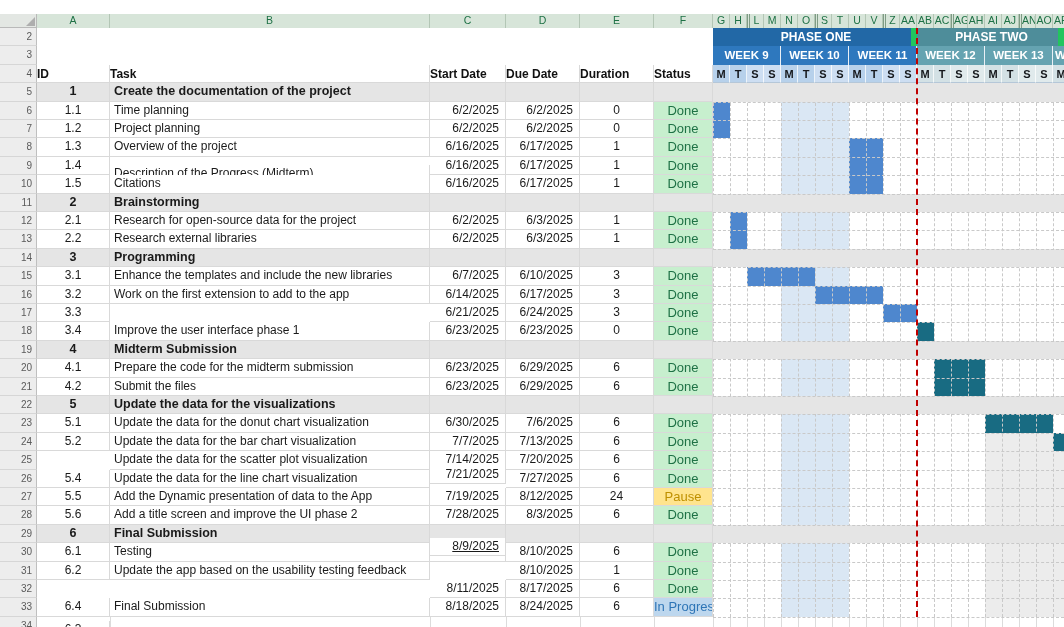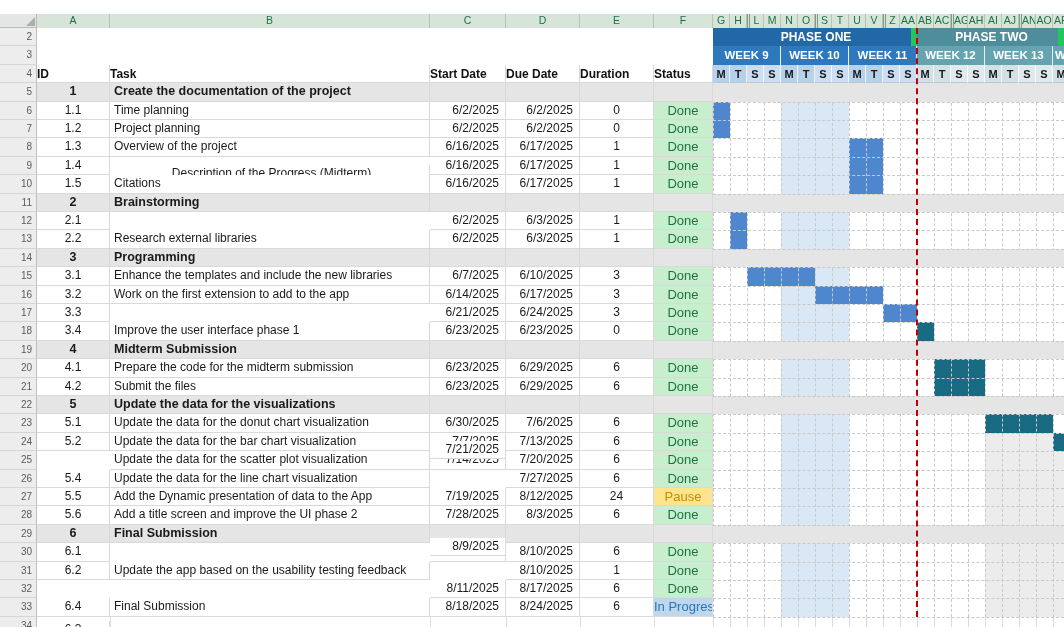--- a/index.html
+++ b/index.html
@@ -174,41 +174,42 @@
     <div class="abs cell status" style="left: 654px; width: 59px; top: 120px; height: 18.4px; line-height: 17.4px; background: rgb(199, 239, 206); color: rgb(30, 113, 69);">Done</div>
     <div class="abs bar" style="left: 713px; width: 17px; top: 120px; height: 18.4px; background: rgb(78, 135, 206);"></div>
     <div class="abs cell center" style="left: 37px; width: 73px; top: 138.4px; height: 18.4px; line-height: 17.4px;">1.3</div>
     <div class="abs cell left" style="left: 110px; width: 320px; top: 138.4px; height: 18.4px; line-height: 17.4px;">Overview of the project</div>
     <div class="abs cell right" style="left: 430px; width: 76px; top: 138.4px; height: 18.4px; line-height: 17.4px;">6/16/2025</div>
     <div class="abs cell right" style="left: 506px; width: 74px; top: 138.4px; height: 18.4px; line-height: 17.4px;">6/17/2025</div>
     <div class="abs cell center" style="left: 580px; width: 74px; top: 138.4px; height: 18.4px; line-height: 17.4px;">1</div>
     <div class="abs cell status" style="left: 654px; width: 59px; top: 138.4px; height: 18.4px; line-height: 17.4px; background: rgb(199, 239, 206); color: rgb(30, 113, 69);">Done</div>
     <div class="abs bar" style="left: 849px; width: 34px; top: 138.4px; height: 18.4px; background: rgb(78, 135, 206);"></div>
     <div class="abs cell center" style="left: 37px; width: 73px; top: 156.8px; height: 18.4px; line-height: 17.4px;">1.4</div>
-    <div class="abs cell left" style="left: 110px; width: 320px; top: 165px; height: 18.4px; line-height: 17.4px; text-align: center;">Description of the Progress (Midterm)</div>
+    <div class="abs cell left" style="left: 110px; width: 320px; top: 165px; height: 18.4px; line-height: 17.4px;">Description of the Progress (Midterm)</div>
     <div class="abs cell right" style="left: 430px; width: 76px; top: 156.8px; height: 18.4px; line-height: 17.4px;">6/16/2025</div>
     <div class="abs cell right" style="left: 506px; width: 74px; top: 156.8px; height: 18.4px; line-height: 17.4px;">6/17/2025</div>
     <div class="abs cell center" style="left: 580px; width: 74px; top: 156.8px; height: 18.4px; line-height: 17.4px;">1</div>
     <div class="abs cell status" style="left: 654px; width: 59px; top: 156.8px; height: 18.4px; line-height: 17.4px; background: rgb(199, 239, 206); color: rgb(30, 113, 69);">Done</div>
     <div class="abs bar" style="left: 849px; width: 34px; top: 156.8px; height: 18.4px; background: rgb(78, 135, 206);"></div>
     <div class="abs cell center" style="left: 37px; width: 73px; top: 175.2px; height: 18.4px; line-height: 17.4px;">1.5</div>
     <div class="abs cell left" style="left: 110px; width: 320px; top: 175.2px; height: 18.4px; line-height: 17.4px;">Citations</div>
     <div class="abs cell right" style="left: 430px; width: 76px; top: 175.2px; height: 18.4px; line-height: 17.4px;">6/16/2025</div>
     <div class="abs cell right" style="left: 506px; width: 74px; top: 175.2px; height: 18.4px; line-height: 17.4px;">6/17/2025</div>
     <div class="abs cell center" style="left: 580px; width: 74px; top: 175.2px; height: 18.4px; line-height: 17.4px;">1</div>
     <div class="abs cell status" style="left: 654px; width: 59px; top: 175.2px; height: 18.4px; line-height: 17.4px; background: rgb(199, 239, 206); color: rgb(30, 113, 69);">Done</div>
     <div class="abs bar" style="left: 849px; width: 34px; top: 175.2px; height: 18.4px; background: rgb(78, 135, 206);"></div>
     <div class="abs cell center bold sect" style="left: 37px; width: 73px; top: 193.6px; height: 18.4px; line-height: 17.4px;">2</div>
     <div class="abs cell left bold sect" style="left: 110px; width: 320px; top: 193.6px; height: 18.4px; line-height: 17.4px;">Brainstorming</div>
     <div class="abs cell sect" style="left: 430px; width: 76px; top: 193.6px; height: 18.4px; line-height: 17.4px;"></div>
     <div class="abs cell sect" style="left: 506px; width: 74px; top: 193.6px; height: 18.4px; line-height: 17.4px;"></div>
     <div class="abs cell sect" style="left: 580px; width: 74px; top: 193.6px; height: 18.4px; line-height: 17.4px;"></div>
     <div class="abs cell sect" style="left: 654px; width: 59px; top: 193.6px; height: 18.4px; line-height: 17.4px;"></div>
     <div class="abs sectrow" style="left: 713px; width: 351px; top: 193.6px; height: 18.4px; background: rgb(229, 229, 229);"></div>
     <div class="abs cell center" style="left: 37px; width: 73px; top: 212px; height: 18.4px; line-height: 17.4px;">2.1</div>
+    <div class="abs cell left" style="left: 110px; width: 320px; top: 212px; height: 18.4px; line-height: 17.4px;">Research for open-source data for the project</div>
     <div class="abs cell right" style="left: 430px; width: 76px; top: 212px; height: 18.4px; line-height: 17.4px;">6/2/2025</div>
     <div class="abs cell right" style="left: 506px; width: 74px; top: 212px; height: 18.4px; line-height: 17.4px;">6/3/2025</div>
     <div class="abs cell center" style="left: 580px; width: 74px; top: 212px; height: 18.4px; line-height: 17.4px;">1</div>
     <div class="abs cell status" style="left: 654px; width: 59px; top: 212px; height: 18.4px; line-height: 17.4px; background: rgb(199, 239, 206); color: rgb(30, 113, 69);">Done</div>
     <div class="abs bar" style="left: 730px; width: 17px; top: 212px; height: 18.4px; background: rgb(78, 135, 206);"></div>
     <div class="abs cell center" style="left: 37px; width: 73px; top: 230.4px; height: 18.4px; line-height: 17.4px;">2.2</div>
     <div class="abs cell left" style="left: 110px; width: 320px; top: 230.4px; height: 18.4px; line-height: 17.4px;">Research external libraries</div>
     <div class="abs cell right" style="left: 430px; width: 76px; top: 230.4px; height: 18.4px; line-height: 17.4px;">6/2/2025</div>
     <div class="abs cell right" style="left: 506px; width: 74px; top: 230.4px; height: 18.4px; line-height: 17.4px;">6/3/2025</div>
     <div class="abs cell center" style="left: 580px; width: 74px; top: 230.4px; height: 18.4px; line-height: 17.4px;">1</div>
@@ -291,21 +292,21 @@
     <div class="abs cell status" style="left: 654px; width: 59px; top: 432.8px; height: 18.4px; line-height: 17.4px; background: rgb(199, 239, 206); color: rgb(30, 113, 69);">Done</div>
     <div class="abs bar" style="left: 1053px; width: 17px; top: 432.8px; height: 18.4px; background: rgb(24, 107, 130);"></div>
     <div class="abs cell center" style="left: 37px; width: 73px; top: 451.2px; height: 18.4px; line-height: 17.4px; margin-top: 36px;">5.3</div>
     <div class="abs cell left" style="left: 110px; width: 320px; top: 451.2px; height: 18.4px; line-height: 17.4px;">Update the data for the scatter plot visualization</div>
     <div class="abs cell right" style="left: 430px; width: 76px; top: 451.2px; height: 18.4px; line-height: 17.4px;">7/14/2025</div>
     <div class="abs cell right" style="left: 506px; width: 74px; top: 451.2px; height: 18.4px; line-height: 17.4px;">7/20/2025</div>
     <div class="abs cell center" style="left: 580px; width: 74px; top: 451.2px; height: 18.4px; line-height: 17.4px;">6</div>
     <div class="abs cell status" style="left: 654px; width: 59px; top: 451.2px; height: 18.4px; line-height: 17.4px; background: rgb(199, 239, 206); color: rgb(30, 113, 69);">Done</div>
     <div class="abs cell center" style="left: 37px; width: 73px; top: 469.6px; height: 18.4px; line-height: 17.4px;">5.4</div>
     <div class="abs cell left" style="left: 110px; width: 320px; top: 469.6px; height: 18.4px; line-height: 17.4px;">Update the data for the line chart visualization</div>
-    <div class="abs cell right" style="left: 430px; width: 76px; top: 441px; height: 18.4px; line-height: 17.4px;">7/21/2025</div>
+    <div class="abs cell right" style="left: 430px; width: 76px; top: 466px; height: 18.4px; line-height: 17.4px;">7/21/2025</div>
     <div class="abs cell right" style="left: 506px; width: 74px; top: 469.6px; height: 18.4px; line-height: 17.4px;">7/27/2025</div>
     <div class="abs cell center" style="left: 580px; width: 74px; top: 469.6px; height: 18.4px; line-height: 17.4px;">6</div>
     <div class="abs cell status" style="left: 654px; width: 59px; top: 469.6px; height: 18.4px; line-height: 17.4px; background: rgb(199, 239, 206); color: rgb(30, 113, 69);">Done</div>
     <div class="abs cell center" style="left: 37px; width: 73px; top: 488px; height: 18.4px; line-height: 17.4px;">5.5</div>
     <div class="abs cell left" style="left: 110px; width: 320px; top: 488px; height: 18.4px; line-height: 17.4px;">Add the Dynamic presentation of data to the App</div>
     <div class="abs cell right" style="left: 430px; width: 76px; top: 488px; height: 18.4px; line-height: 17.4px;">7/19/2025</div>
     <div class="abs cell right" style="left: 506px; width: 74px; top: 488px; height: 18.4px; line-height: 17.4px;">8/12/2025</div>
     <div class="abs cell center" style="left: 580px; width: 74px; top: 488px; height: 18.4px; line-height: 17.4px;">24</div>
     <div class="abs cell status" style="left: 654px; width: 59px; top: 488px; height: 18.4px; line-height: 17.4px; background: rgb(255, 228, 142); color: rgb(191, 144, 0);">Pause</div>
     <div class="abs cell center" style="left: 37px; width: 73px; top: 506.4px; height: 18.4px; line-height: 17.4px;">5.6</div>
@@ -315,27 +316,28 @@
     <div class="abs cell center" style="left: 580px; width: 74px; top: 506.4px; height: 18.4px; line-height: 17.4px;">6</div>
     <div class="abs cell status" style="left: 654px; width: 59px; top: 506.4px; height: 18.4px; line-height: 17.4px; background: rgb(199, 239, 206); color: rgb(30, 113, 69);">Done</div>
     <div class="abs cell center bold sect" style="left: 37px; width: 73px; top: 524.8px; height: 18.4px; line-height: 17.4px;">6</div>
     <div class="abs cell left bold sect" style="left: 110px; width: 320px; top: 524.8px; height: 18.4px; line-height: 17.4px;">Final Submission</div>
     <div class="abs cell sect" style="left: 430px; width: 76px; top: 524.8px; height: 18.4px; line-height: 17.4px;"></div>
     <div class="abs cell sect" style="left: 506px; width: 74px; top: 524.8px; height: 18.4px; line-height: 17.4px;"></div>
     <div class="abs cell sect" style="left: 580px; width: 74px; top: 524.8px; height: 18.4px; line-height: 17.4px;"></div>
     <div class="abs cell sect" style="left: 654px; width: 59px; top: 524.8px; height: 18.4px; line-height: 17.4px;"></div>
     <div class="abs sectrow" style="left: 713px; width: 351px; top: 524.8px; height: 18.4px; background: rgb(229, 229, 229);"></div>
     <div class="abs cell center" style="left: 37px; width: 73px; top: 543.2px; height: 18.4px; line-height: 17.4px;">6.1</div>
+    <div class="abs cell left" style="left: 110px; width: 320px; top: 543.2px; height: 18.4px; line-height: 17.4px;">Testing</div>
     <div class="abs cell right" style="left: 430px; width: 76px; top: 543.2px; height: 18.4px; line-height: 17.4px;">8/4/2025</div>
     <div class="abs cell right" style="left: 506px; width: 74px; top: 543.2px; height: 18.4px; line-height: 17.4px;">8/10/2025</div>
     <div class="abs cell center" style="left: 580px; width: 74px; top: 543.2px; height: 18.4px; line-height: 17.4px;">6</div>
     <div class="abs cell status" style="left: 654px; width: 59px; top: 543.2px; height: 18.4px; line-height: 17.4px; background: rgb(199, 239, 206); color: rgb(30, 113, 69);">Done</div>
     <div class="abs cell center" style="left: 37px; width: 73px; top: 561.6px; height: 18.4px; line-height: 17.4px;">6.2</div>
     <div class="abs cell left" style="left: 110px; width: 320px; top: 561.6px; height: 18.4px; line-height: 17.4px;">Update the app based on the usability testing feedback</div>
-    <div class="abs cell right" style="left: 430px; width: 76px; top: 538px; height: 18.4px; line-height: 17.4px;">8/9/2025</div>
+    <div class="abs cell right" style="left: 430px; width: 76px; top: 538px; height: 18.4px; line-height: 17.4px; text-decoration: underline;">8/9/2025</div>
     <div class="abs cell right" style="left: 506px; width: 74px; top: 561.6px; height: 18.4px; line-height: 17.4px;">8/10/2025</div>
     <div class="abs cell center" style="left: 580px; width: 74px; top: 561.6px; height: 18.4px; line-height: 17.4px;">1</div>
     <div class="abs cell status" style="left: 654px; width: 59px; top: 561.6px; height: 18.4px; line-height: 17.4px; background: rgb(199, 239, 206); color: rgb(30, 113, 69);">Done</div>
     <div class="abs cell center" style="left: 37px; width: 73px; top: 580px; height: 18.4px; line-height: 17.4px; margin-top: 41px;">6.3</div>
     <div class="abs cell right" style="left: 430px; width: 76px; top: 580px; height: 18.4px; line-height: 17.4px;">8/11/2025</div>
     <div class="abs cell right" style="left: 506px; width: 74px; top: 580px; height: 18.4px; line-height: 17.4px;">8/17/2025</div>
     <div class="abs cell center" style="left: 580px; width: 74px; top: 580px; height: 18.4px; line-height: 17.4px;">6</div>
     <div class="abs cell status" style="left: 654px; width: 59px; top: 580px; height: 18.4px; line-height: 17.4px; background: rgb(199, 239, 206); color: rgb(30, 113, 69);">Done</div>
     <div class="abs cell center" style="left: 37px; width: 73px; top: 598.4px; height: 18.4px; line-height: 17.4px;">6.4</div>
     <div class="abs cell left" style="left: 110px; width: 320px; top: 598.4px; height: 18.4px; line-height: 17.4px;">Final Submission</div>

